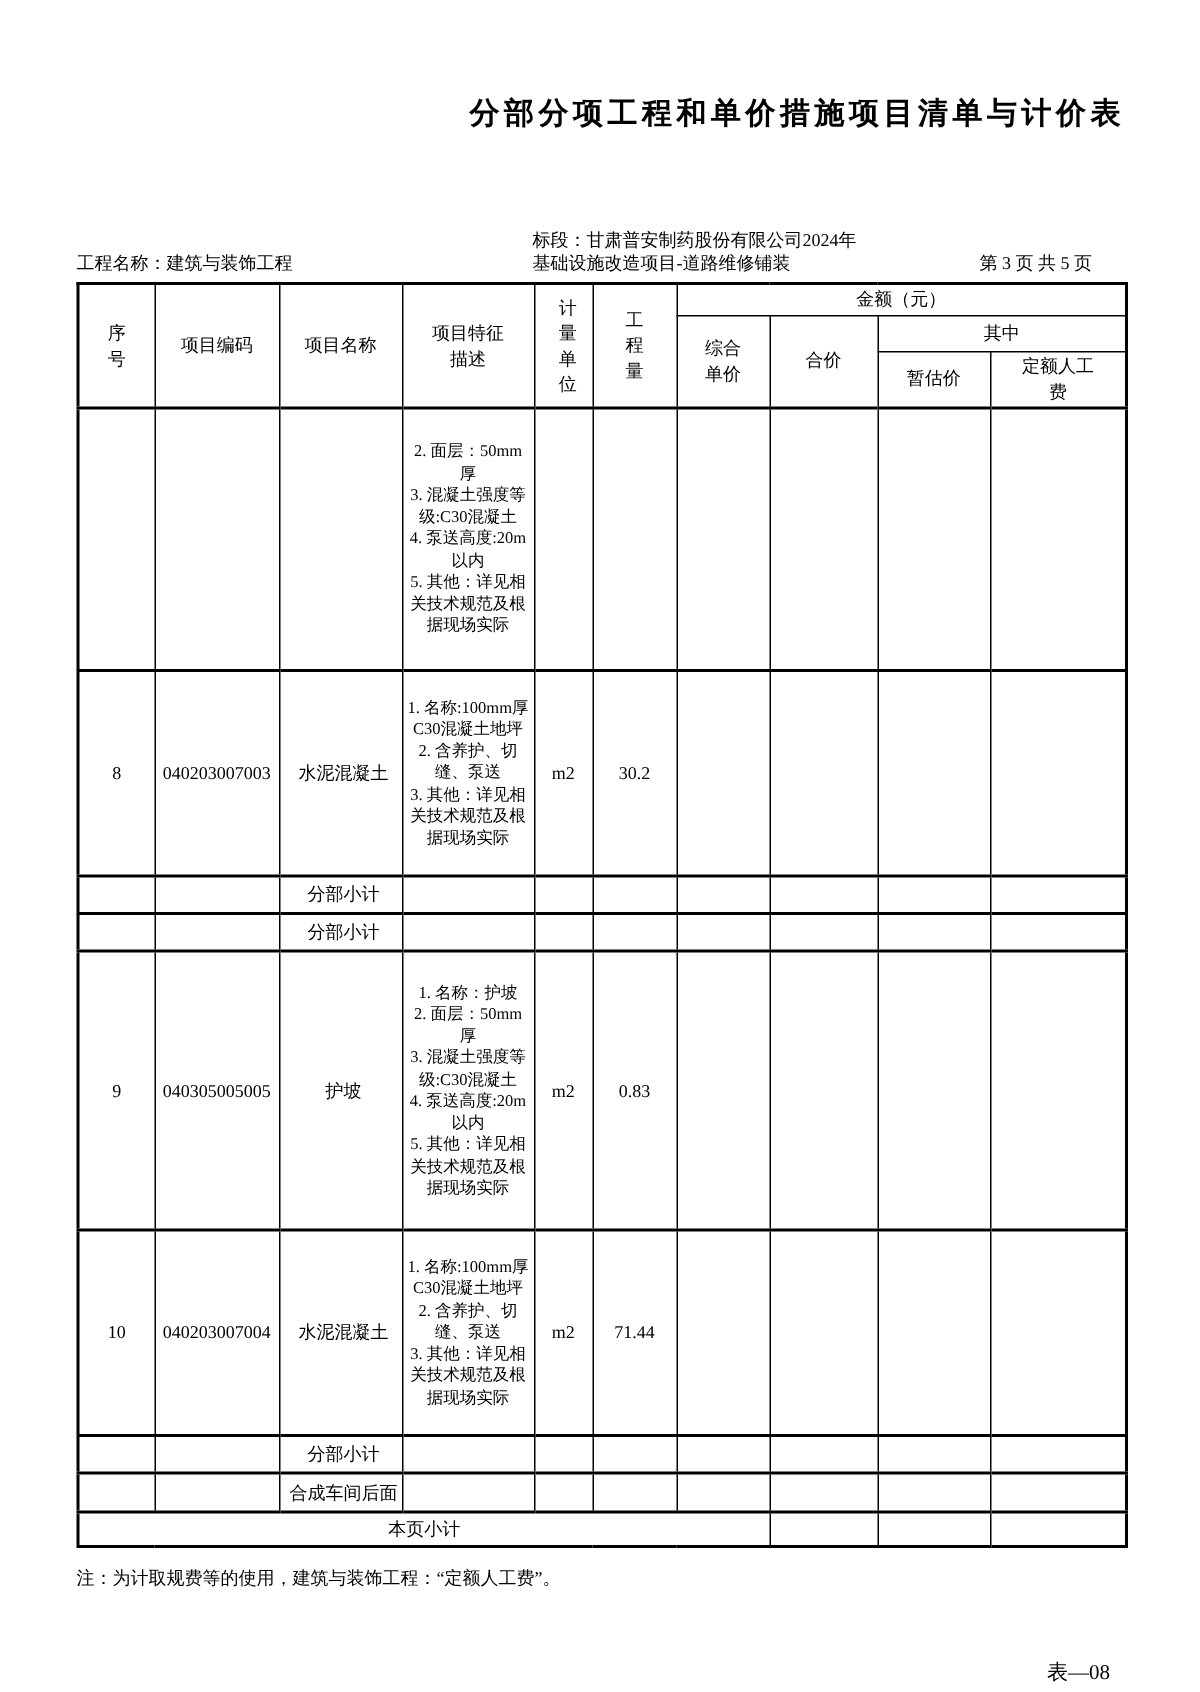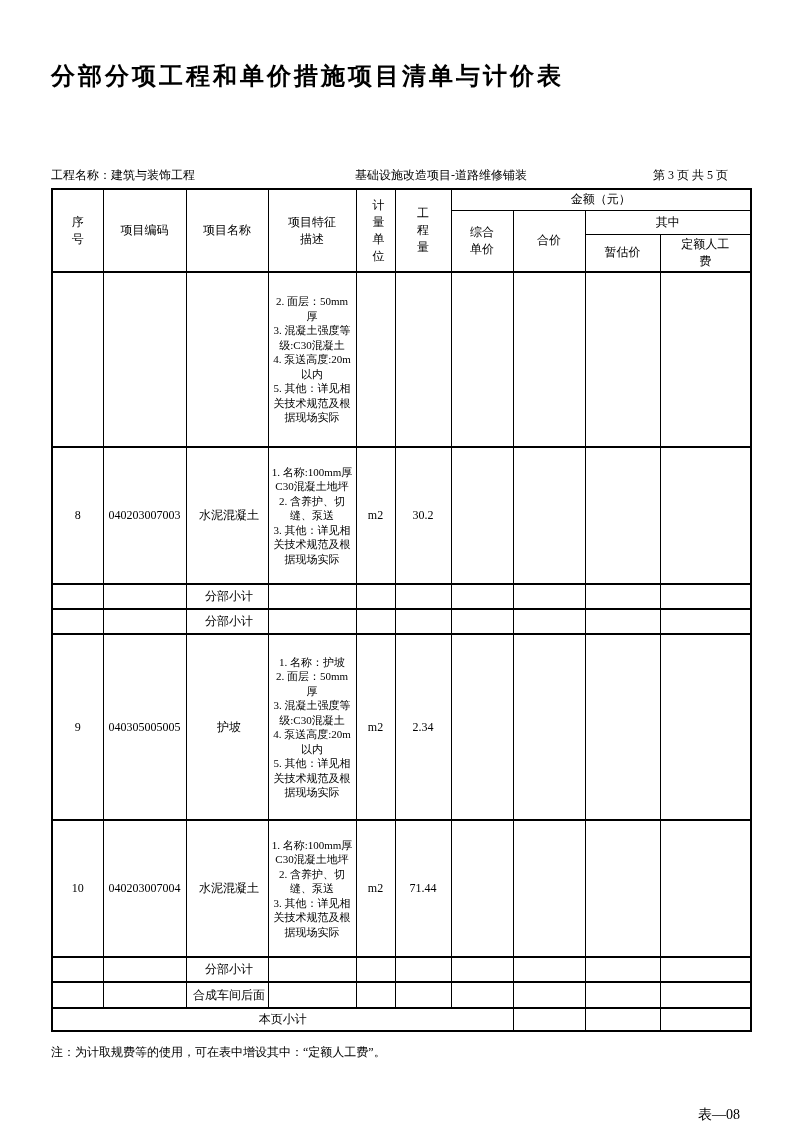--- a/index.html
+++ b/index.html
@@ -5,22 +5,22 @@
   * { margin: 0; padding: 0; box-sizing: border-box; }
   html, body { background: #ffffff; }
   body {
     width: 800px; height: 1128px;
     font-family: "Liberation Serif", "DejaVu Serif", serif;
     color: #000;
     padding: 56px 50px 0 51px;
     overflow: hidden;
   }
   .doc-title {
-    text-align: left;
-    font-size: 24px;
+    text-align: right;
+    font-size: 20px;
     font-weight: bold;
     letter-spacing: 3px;
     line-height: 40px;
   }
   .meta-row {
     display: flex;
     align-items: flex-end;
     margin-top: 28px;
     font-size: 12px;
     line-height: 15px;
@@ -60,20 +60,21 @@
   .form-code { margin-top: 46px; text-align: right; font-size: 14px; padding-right: 10px; }
 </style>
 </head>
 <body>
 
 <div class="doc-title">分部分项工程和单价措施项目清单与计价表</div>
 
 <div class="meta-row">
   <div class="meta-project">工程名称：建筑与装饰工程</div>
   <div class="meta-section">
+    <div>标段：甘肃普安制药股份有限公司2024年</div>
     <div>基础设施改造项目-道路维修铺装</div>
   </div>
   <div class="meta-page">第 3 页  共 5 页</div>
 </div>
 
 <table class="boq">
   <colgroup>
     <col style="width:51px">
       <col style="width:83px">
       <col style="width:82px">
@@ -162,21 +163,21 @@
     <tr style="height:186px">
       <td>9</td>
       <td>040305005005</td>
       <td class="cell-left">护坡</td>
       <td class="cell-feature">1. 名称：护坡
 2. 面层：50mm厚
 3. 混凝土强度等级:C30混凝土
 4. 泵送高度:20m以内
 5. 其他：详见相关技术规范及根据现场实际</td>
       <td>m2</td>
-      <td>2.34</td>
+      <td>0.83</td>
       <td></td>
       <td></td>
       <td></td>
       <td></td>
     </tr>
     <tr style="height:137px">
       <td>10</td>
       <td>040203007004</td>
       <td class="cell-left">水泥混凝土</td>
       <td class="cell-feature">1. 名称:100mm厚C30混凝土地坪
@@ -215,15 +216,15 @@
     </tr>
     <tr style="height:23px">
       <td colspan="7">本页小计</td>
       <td></td>
       <td></td>
       <td></td>
     </tr>
   </tbody>
 </table>
 
-<div class="note-line">注：为计取规费等的使用，可在表中增设其中：“定额人工费”。</div>
+<div class="note-line">注：为计取规费等的使用，建筑与装饰工程：“定额人工费”。</div>
 
 <div class="form-code">表—08</div>
 
 </body></html>

